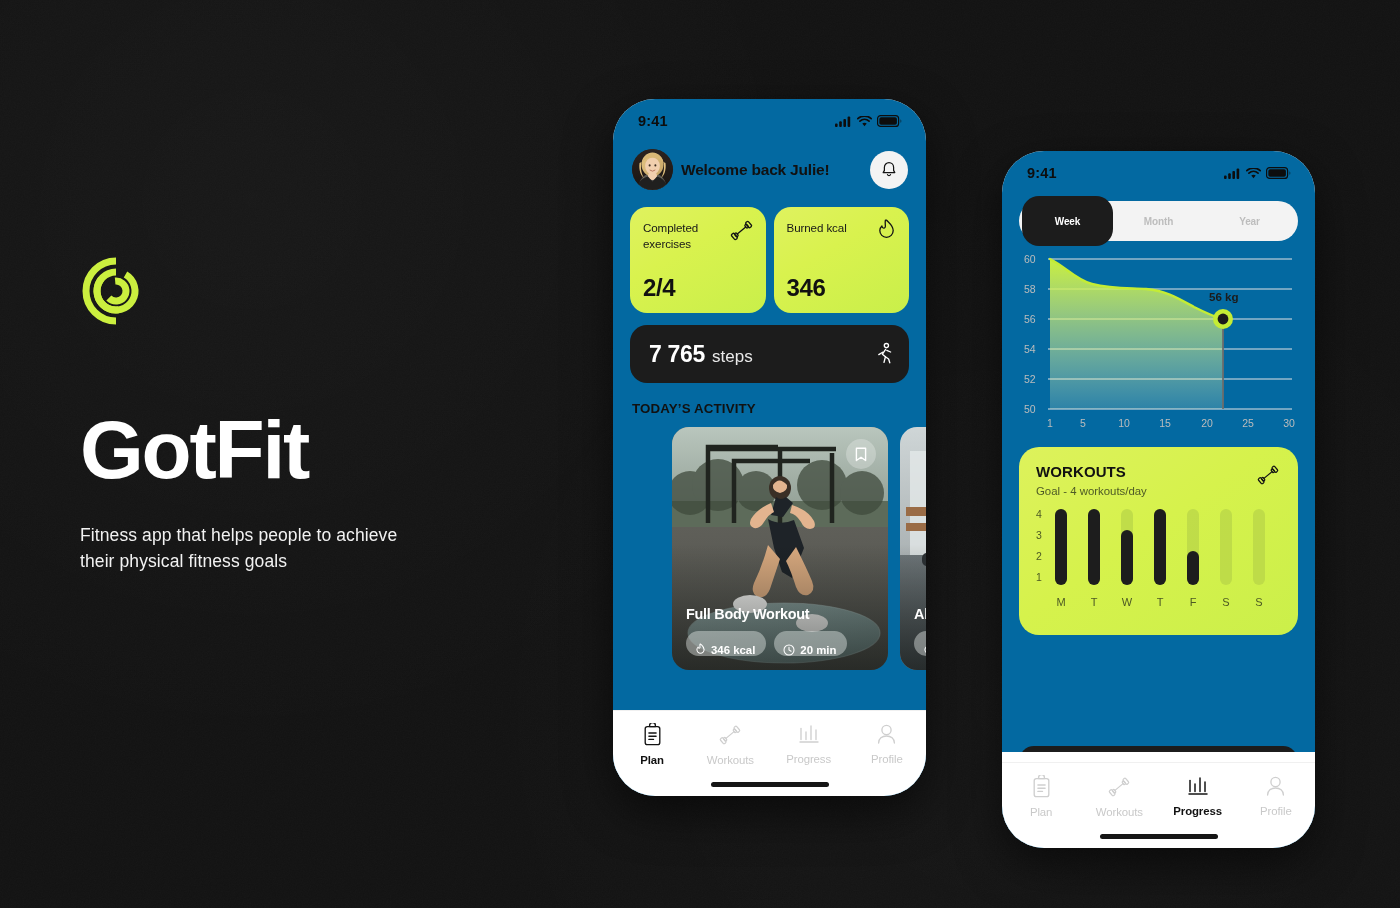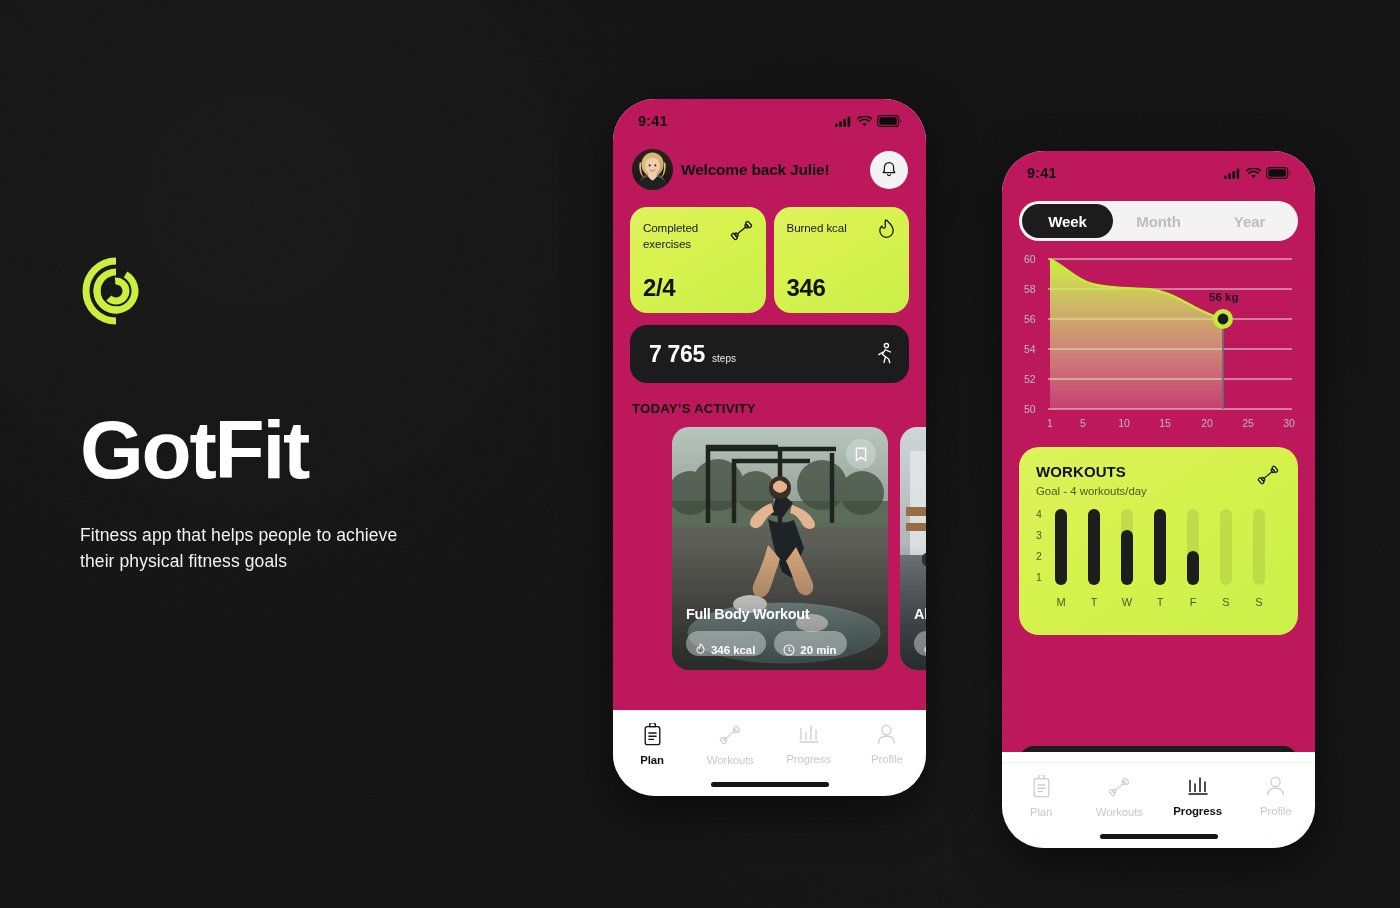--- a/index.html
+++ b/index.html
@@ -48,21 +48,21 @@
   }
 
   
   .phone {
     position: absolute;
     background: #ffffff;
     border-radius: 42px;
     overflow: hidden;
     box-shadow: 0 16px 46px rgba(0,0,0,.55);
   }
-  .screen { position: relative; width: 100%; height: 100%; background:#be185d; overflow:hidden; }
+  .screen { position: relative; width: 100%; height: 100%; background:#0369a1; overflow:hidden; }
 
   #phone1 { left: 613px; top: 99px; width: 313px; height: 697px; }
   #phone2 { left: 1002px; top: 151px; width: 313px; height: 697px; }
 
   
   .statusbar {
     position: relative; height: 44px;
     display: flex; align-items: center; justify-content: space-between;
     padding: 0 24px 0 25px;
   }
@@ -111,21 +111,21 @@
   
   .steps-card {
     margin: 12px 17px 0 17px;
     height: 58px; border-radius: 17px;
     background: #1c1c1c;
     display: flex; align-items: center; justify-content: space-between;
     padding: 0 14px 0 19px;
   }
   .steps-left { display: flex; align-items: baseline; gap: 7px; }
   .steps-num { color: #fff; font-size: 23px; font-weight: 700; letter-spacing: -.3px; }
-  .steps-unit { color: #e9e9e9; font-size: 10px; font-weight: 500; }
+  .steps-unit { color: #e9e9e9; font-size: 17px; font-weight: 500; }
 
   .section-title {
     margin: 18px 0 0 19px;
     font-size: 13.3px; font-weight: 700; color: #111;
     letter-spacing: .15px;
   }
 
   
   .activity-row {
     display: flex; gap: 12px;
@@ -189,23 +189,23 @@
     z-index: 7;
   }
 
   
   .segmented {
     margin: 6px 17px 0 17px; height: 40px;
     border-radius: 20px; background: #f3f3f3;
     display: flex; align-items: center; padding: 3px;
   }
   .seg {
-    flex: 1 1 0; height: 34px; border-radius: 17px;
+    flex: 1 1 0; height: 50px; border-radius: 17px;
     display: flex; align-items: center; justify-content: center;
-    font-size: 15px; font-weight: 600; color: #bdbdbd;
+    font-size: 10px; font-weight: 600; color: #bdbdbd;
     cursor: pointer; border: none; background: transparent;
     letter-spacing: -.1px;
   }
   .seg.active { background: #1c1c1c; color: #fff; font-weight: 700; }
 
   .weight-head {
     display: flex; align-items: flex-start; justify-content: space-between;
     padding: 24px 22px 0 22px;
   }
   .weight-title { font-size: 15px; font-weight: 700; color: #111; letter-spacing: .1px; }

